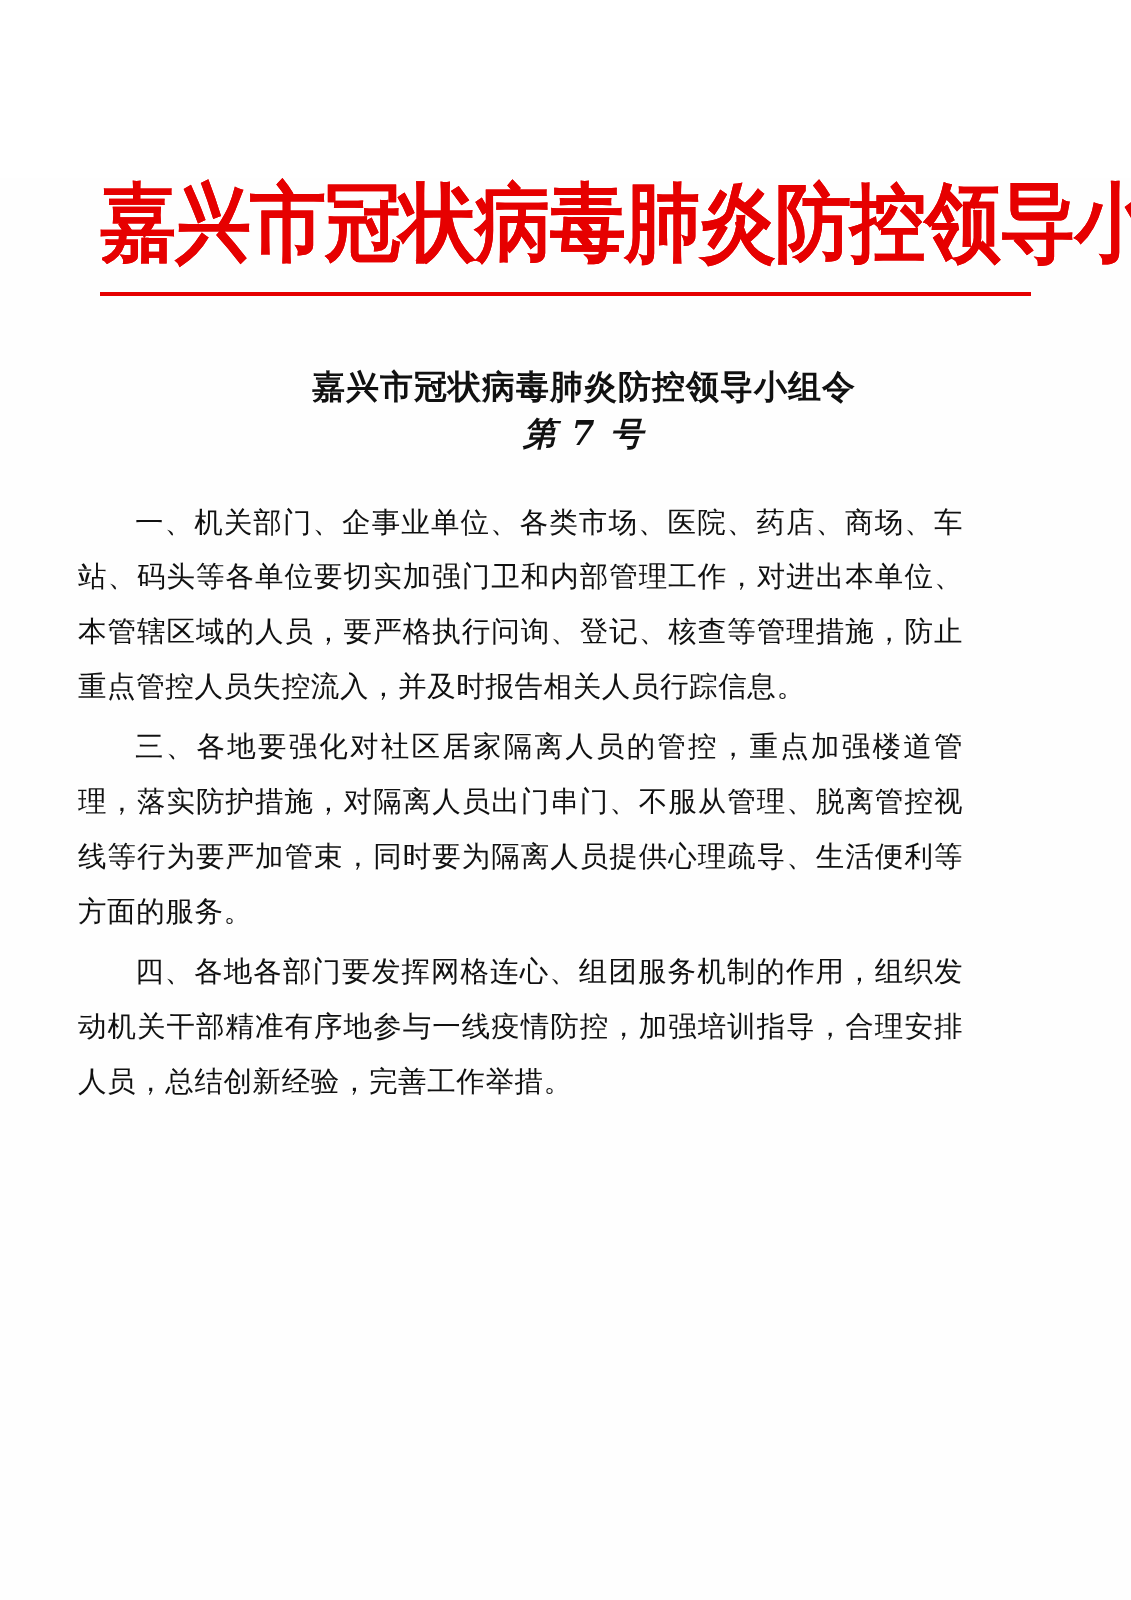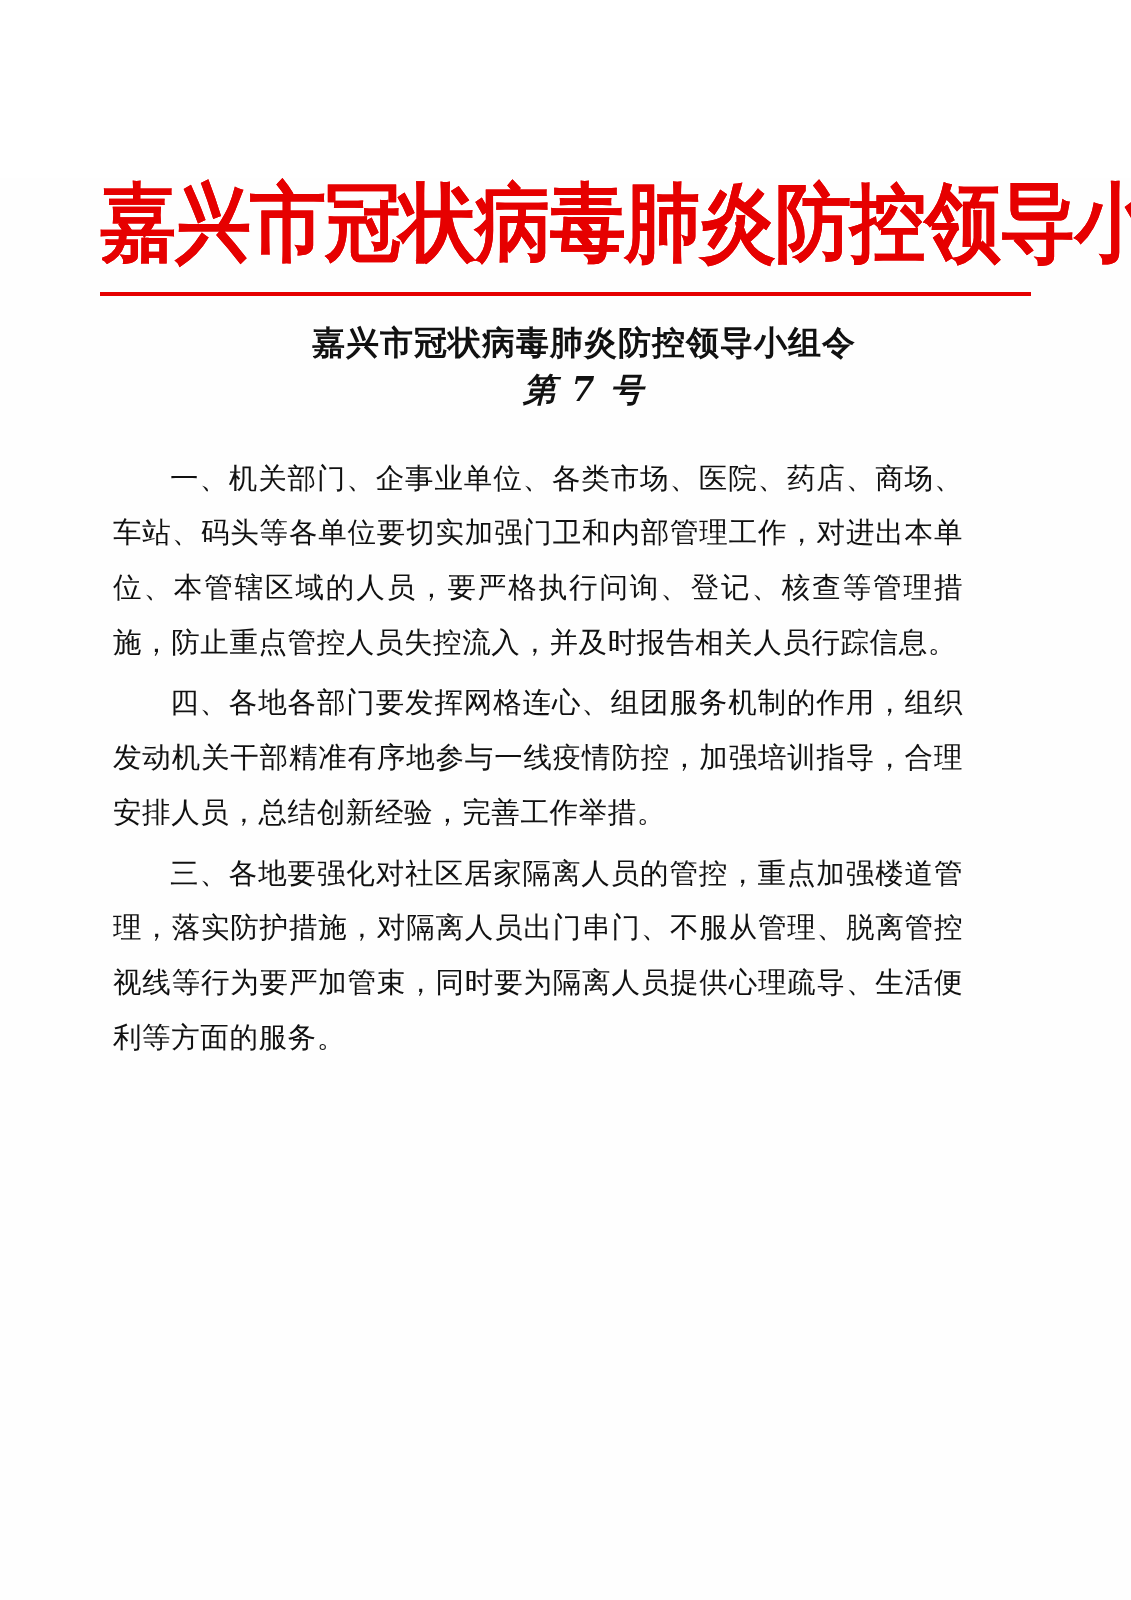--- a/index.html
+++ b/index.html
@@ -48,41 +48,41 @@
     padding: 0 100px;
   }
   .masthead-rule {
     height: 4px;
     background: #e60000;
     width: 100%;
   }
 
   
   .doc-title-block {
-    margin-top: 24px;
+    margin-top: 68px;
     text-align: center;
     padding-left: 37px;
   }
   .doc-title-line {
     font-family: "DejaVu Serif", "Liberation Serif", serif;
     font-weight: bold;
     font-size: 33px;
     line-height: 1.42;
     color: #111;
     letter-spacing: 1px;
   }
   .doc-title-line.number {
     letter-spacing: 2px;
     font-style: italic;
   }
 
   
   .body-block {
     margin-top: 38px;
-    padding: 0 168px 0 113px;
+    padding: 0 168px 0 78px;
   }
   .para {
     font-size: 28.5px;
     line-height: 1.92;
     text-align: justify;
     text-justify: inter-ideograph;
     text-indent: 2em;
     letter-spacing: 0.6px;
     margin: 0 0 6px 0;
     color: #111;
@@ -101,17 +101,17 @@
     <div class="masthead-rule"></div>
   </div>
 
   <div class="doc-title-block">
     <div class="doc-title-line">嘉兴市冠状病毒肺炎防控领导小组令</div>
     <div class="doc-title-line number">第 7 号</div>
   </div>
 
   <div class="body-block">
     <p class="para">一、机关部门、企事业单位、各类市场、医院、药店、商场、车站、码头等各单位要切实加强门卫和内部管理工作，对进出本单位、本管辖区域的人员，要严格执行问询、登记、核查等管理措施，防止重点管控人员失控流入，并及时报告相关人员行踪信息。</p>
+    <p class="para">三、各地要强化对社区居家隔离人员的管控，重点加强楼道管理，落实防护措施，对隔离人员出门串门、不服从管理、脱离管控视线等行为要严加管束，同时要为隔离人员提供心理疏导、生活便利等方面的服务。</p>
     <p class="para">四、各地各部门要发挥网格连心、组团服务机制的作用，组织发动机关干部精准有序地参与一线疫情防控，加强培训指导，合理安排人员，总结创新经验，完善工作举措。</p>
-    <p class="para">三、各地要强化对社区居家隔离人员的管控，重点加强楼道管理，落实防护措施，对隔离人员出门串门、不服从管理、脱离管控视线等行为要严加管束，同时要为隔离人员提供心理疏导、生活便利等方面的服务。</p>
   </div>
 
 </div>
 
 </body></html>

